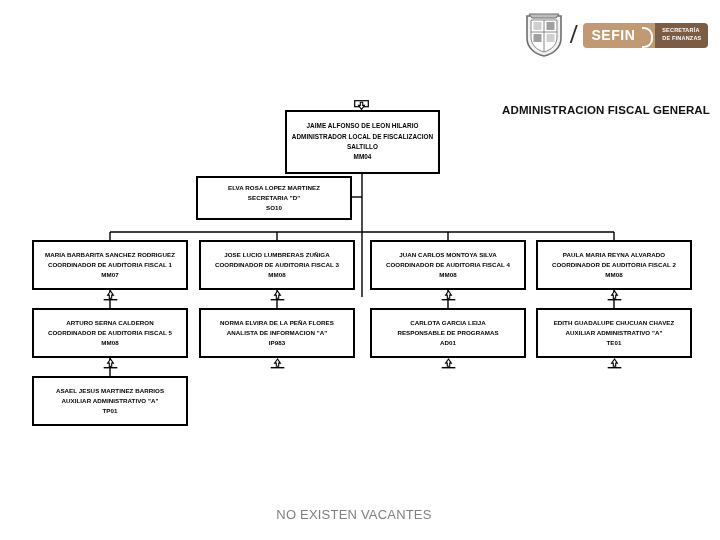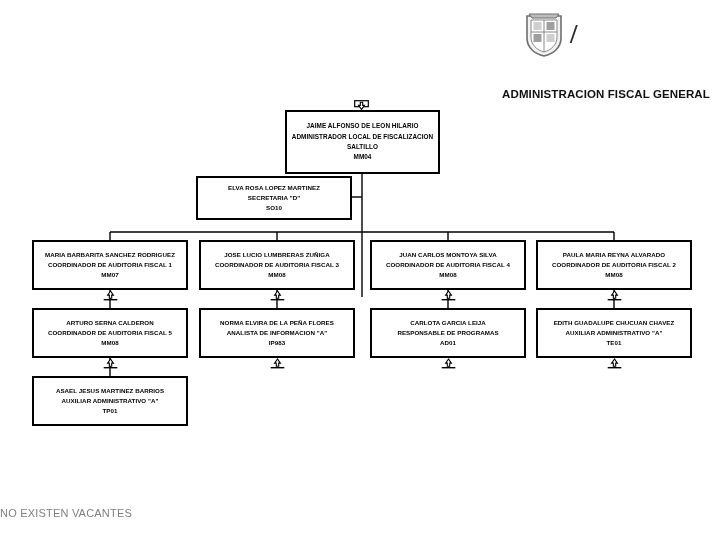--- a/index.html
+++ b/index.html
@@ -59,21 +59,21 @@
     letter-spacing:.2px;line-height:1.45;white-space:nowrap;
   }
   #estado{
     position:absolute; top:47px; left:0; width:218px;
     text-align:center;
     font-family:"Liberation Serif", serif;
     font-size:25px; color:#1a1a1a; letter-spacing:.3px;
     line-height:1;
   }
   #afg{
-    position:absolute; top:76px; left:0; width:218px;
+    position:absolute; top:92px; left:0; width:218px;
     text-align:center;
     font-size:11.5px; font-weight:bold; color:#111111;
     letter-spacing:.1px;
   }
 
   
   #chart{position:absolute;top:0;left:0;width:720px;height:540px;}
   #lines{position:absolute;top:0;left:0;}
 
   .node{
@@ -97,22 +97,22 @@
   .node.root .ln{font-size:6.4px;}
 
   
   .conn{
     position:absolute;width:15px;height:11px;
   }
   .conn svg{display:block;}
 
   #footer{
     position:absolute; top:507px; left:0; width:708px;
-    text-align:left;
-    font-size:11px; color:#808080; letter-spacing:.2px;
+    text-align:center;
+    font-size:13px; color:#808080; letter-spacing:.2px;
   }
 </style>
 </head>
 <body>
 
 <div id="header">
 
   <div id="logo-row">
 
     <span class="shield">
@@ -124,20 +124,30 @@
         <rect x="10.5" y="10" width="8" height="8" fill="#cfcfcf"></rect>
         <rect x="23.5" y="10" width="8" height="8" fill="#9f9f9f"></rect>
         <rect x="10.5" y="22" width="8" height="8" fill="#9f9f9f"></rect>
         <rect x="23.5" y="22" width="8" height="8" fill="#cfcfcf"></rect>
         <path d="M6 2 H36 L33 6 H9 Z" fill="#bdbdbd" stroke="#6e6e6e" stroke-width="1"></path>
       </svg>
     </span>
 
     <span class="slash">/</span>
 
+    <span class="sefin-badge">
+      <span class="sefin-left">
+        <span>SEFIN</span>
+      </span>
+      <span class="sefin-arrow"></span>
+      <span class="sefin-right">
+        <span>SECRETARÍA</span>
+        <span>DE FINANZAS</span>
+      </span>
+    </span>
   </div>
 
   <div id="afg">ADMINISTRACION FISCAL GENERAL</div>
 </div>
 
 <div id="chart">
 
   <svg id="lines" width="720" height="540">
     <g stroke="#000000" stroke-width="1.4" fill="none">
 

